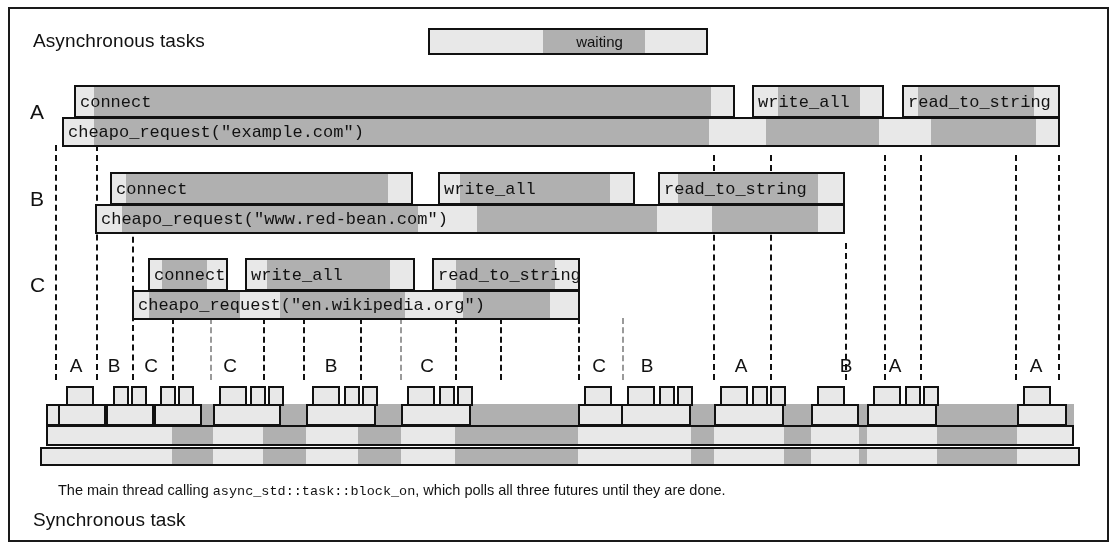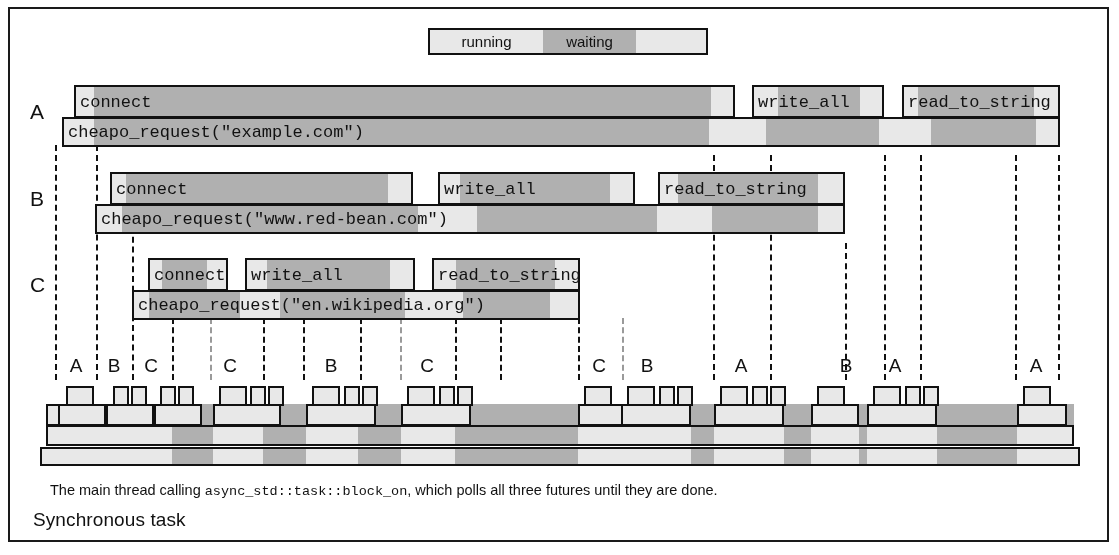--- a/index.html
+++ b/index.html
@@ -29,24 +29,24 @@
   .legend{position:absolute;box-sizing:border-box;border:2px solid #111;background:#e8e8e8;overflow:hidden;}
   .legend .lseg{position:absolute;top:0;bottom:0;display:flex;align-items:center;justify-content:center;font-size:15px;color:#111;}
 </style>
 </head>
 <body>
 
 <div id="root">
   <div class="frame"></div>
   <div class="stage" id="stage">
 
+    <div class="txt hdr" style="left:33px;top:30px;">Asynchronous tasks</div>
 
     <div class="legend" id="legend" style="left:428px;top:28px;width:280px;height:27px;">
-        <div class="lseg run" style="left: 0px; width: 113px;">running</div>
-        <div class="lseg wait" style="left: 113px; width: 93px;">waiting</div>
+        <div class="lseg wait" style="left: 113px; width: 93px; padding-left: 10px;">waiting</div>
         <div class="lseg run" style="left: 215px; width: 61px;"></div>
       </div>
 
     <div id="guides">
         <div class="dash" style="left: 55px; top: 145px; height: 235px;"></div>
         <div class="dash" style="left: 96px; top: 145px; height: 235px;"></div>
         <div class="dash" style="left: 132px; top: 227px; height: 153px;"></div>
         <div class="dash" style="left: 172px; top: 318px; height: 62px;"></div>
         <div class="dash light" style="left: 210px; top: 318px; height: 62px;"></div>
         <div class="dash" style="left: 263px; top: 318px; height: 62px;"></div>
@@ -222,19 +222,19 @@
           <div style="position: absolute; top: 0px; bottom: 0px; left: 221px; width: 43px; background: rgb(176, 176, 176);"></div>
           <div style="position: absolute; top: 0px; bottom: 0px; left: 316px; width: 43px; background: rgb(176, 176, 176);"></div>
           <div style="position: absolute; top: 0px; bottom: 0px; left: 413px; width: 123px; background: rgb(176, 176, 176);"></div>
           <div style="position: absolute; top: 0px; bottom: 0px; left: 649px; width: 23px; background: rgb(176, 176, 176);"></div>
           <div style="position: absolute; top: 0px; bottom: 0px; left: 742px; width: 27px; background: rgb(176, 176, 176);"></div>
           <div style="position: absolute; top: 0px; bottom: 0px; left: 817px; width: 8px; background: rgb(176, 176, 176);"></div>
           <div style="position: absolute; top: 0px; bottom: 0px; left: 895px; width: 80px; background: rgb(176, 176, 176);"></div>
         </div>
       </div>
 
-    <div class="txt caption" style="left:50px;top:482px;text-align:right;">
+    <div class="txt caption" style="left:58px;top:482px;text-align:right;">
       <span>The main thread calling </span><span class="mono" style="font-size:13.5px;">async_std::task::block_on</span><span>, which polls all three futures until they are done.</span>
     </div>
 
     <div class="txt hdr" style="left:33px;top:509px;">Synchronous task</div>
   </div>
 </div>
 
 </body></html>

